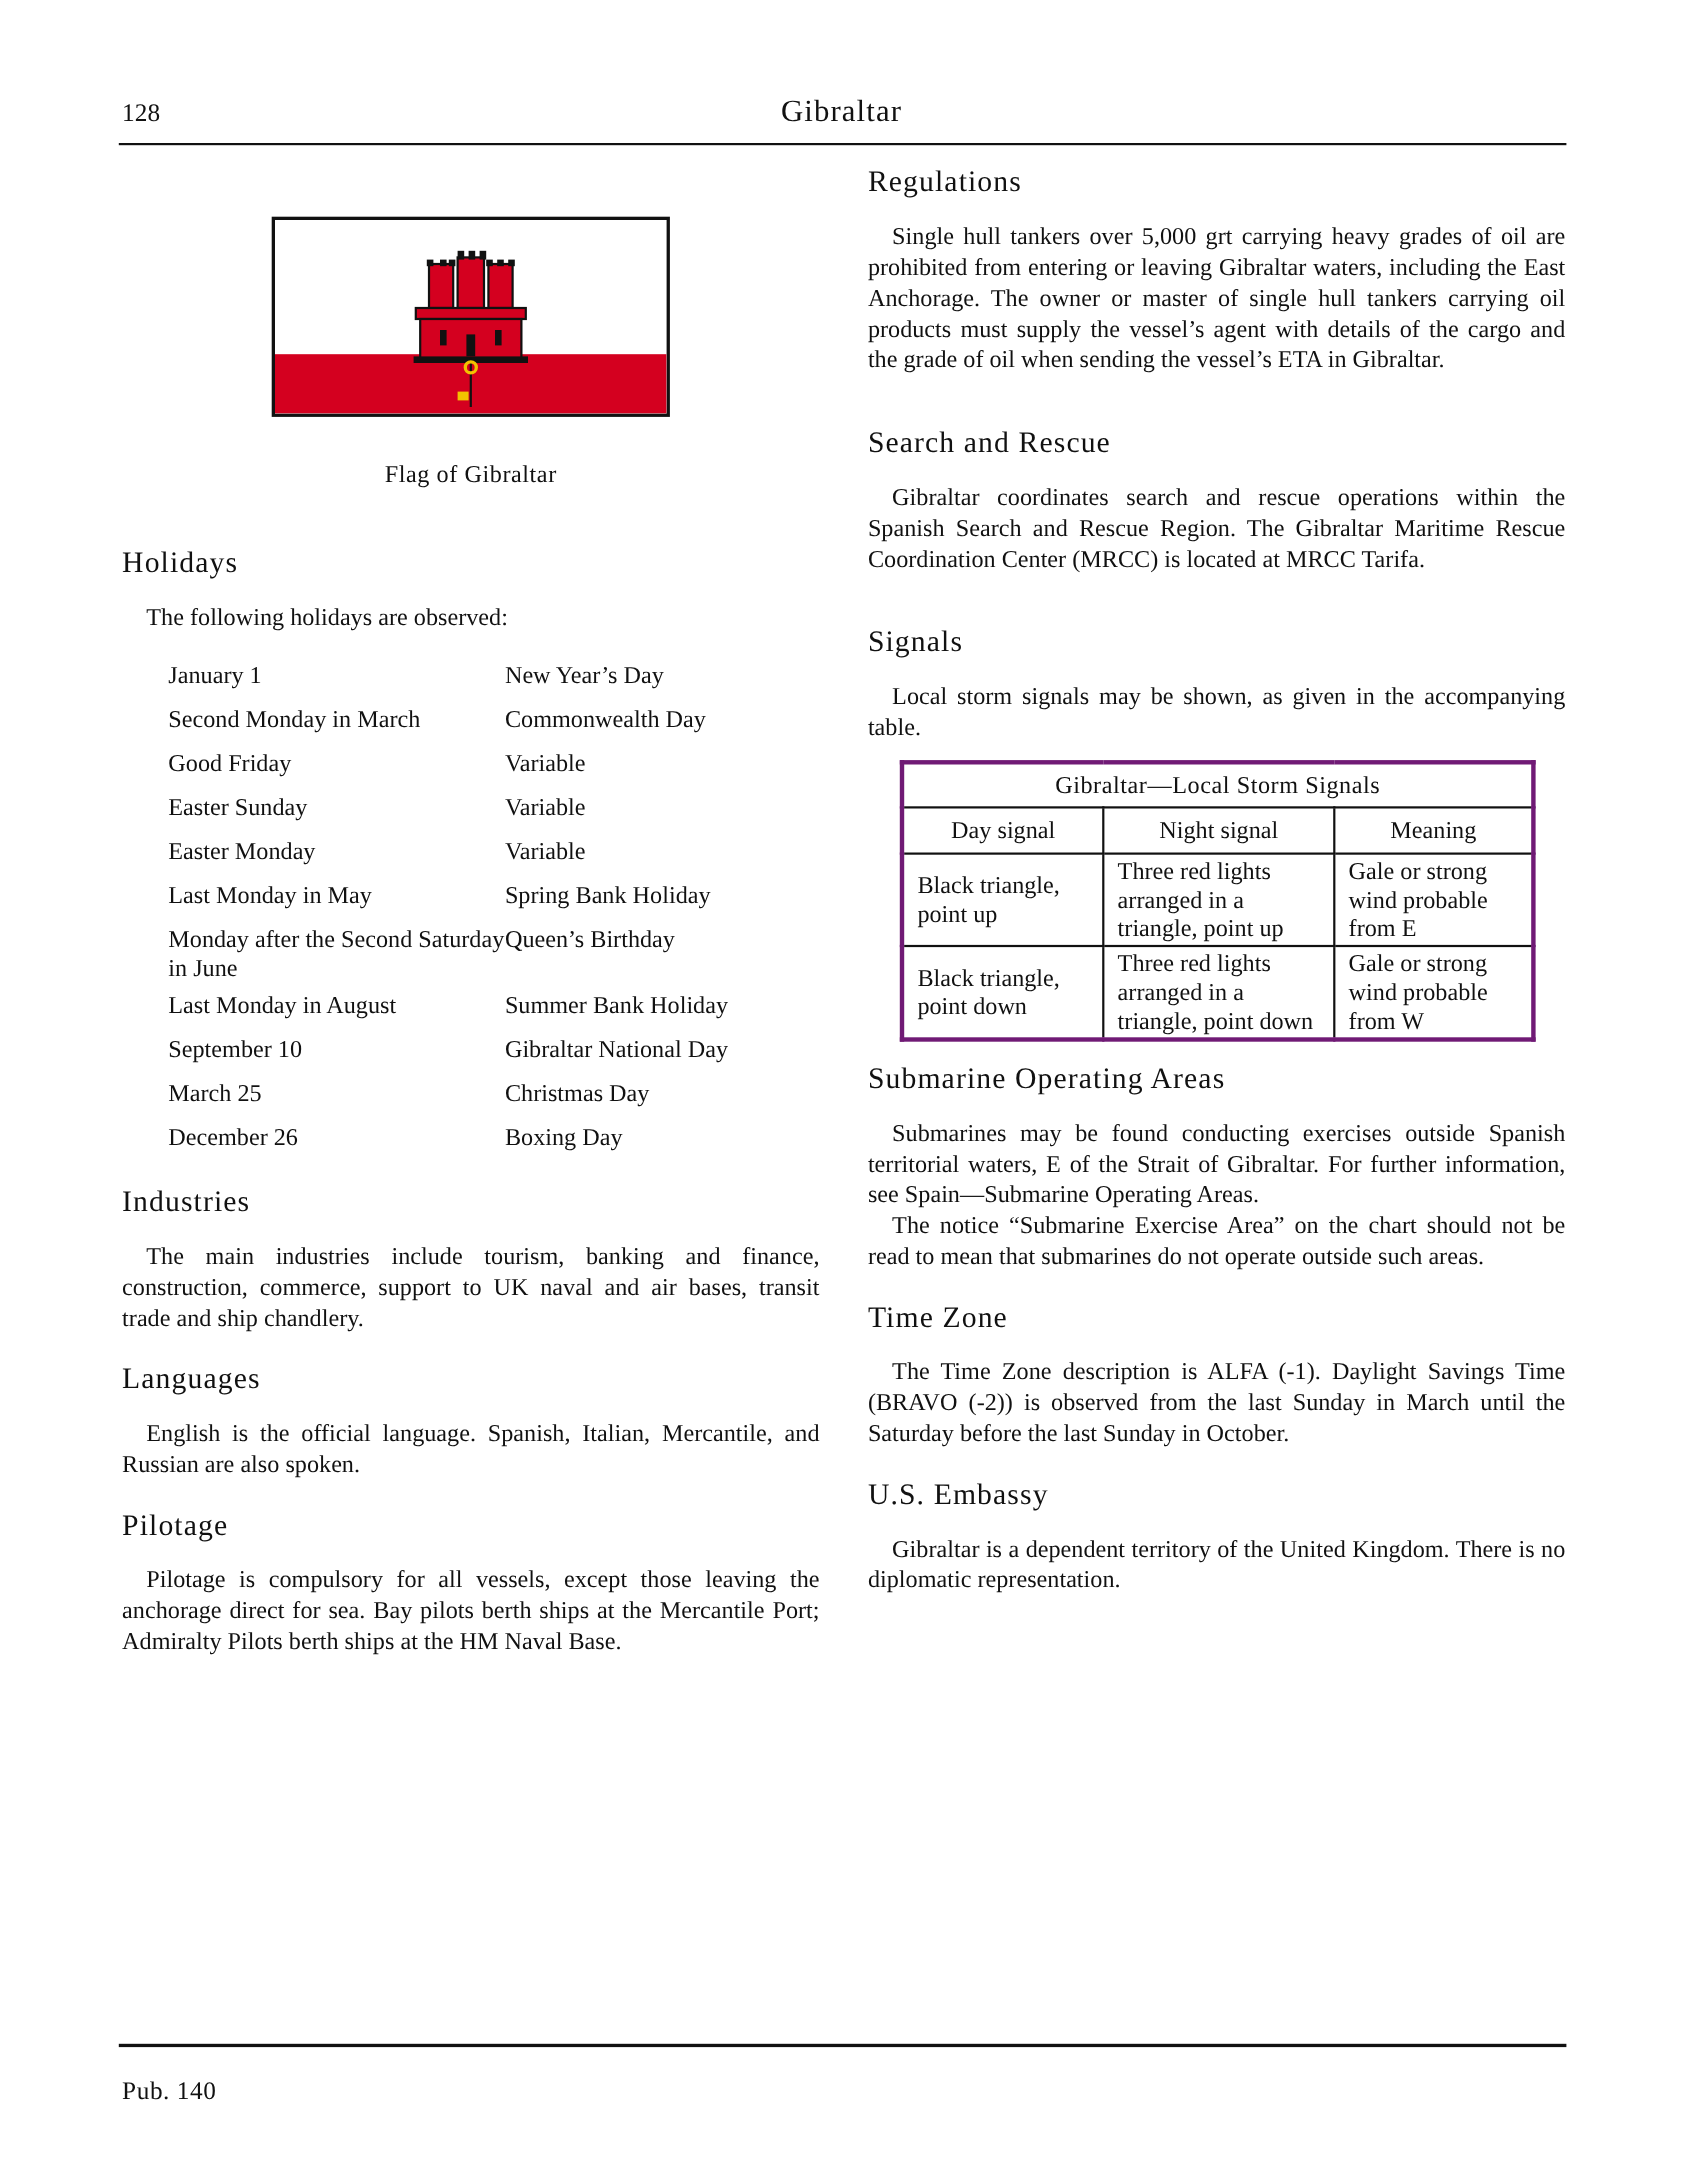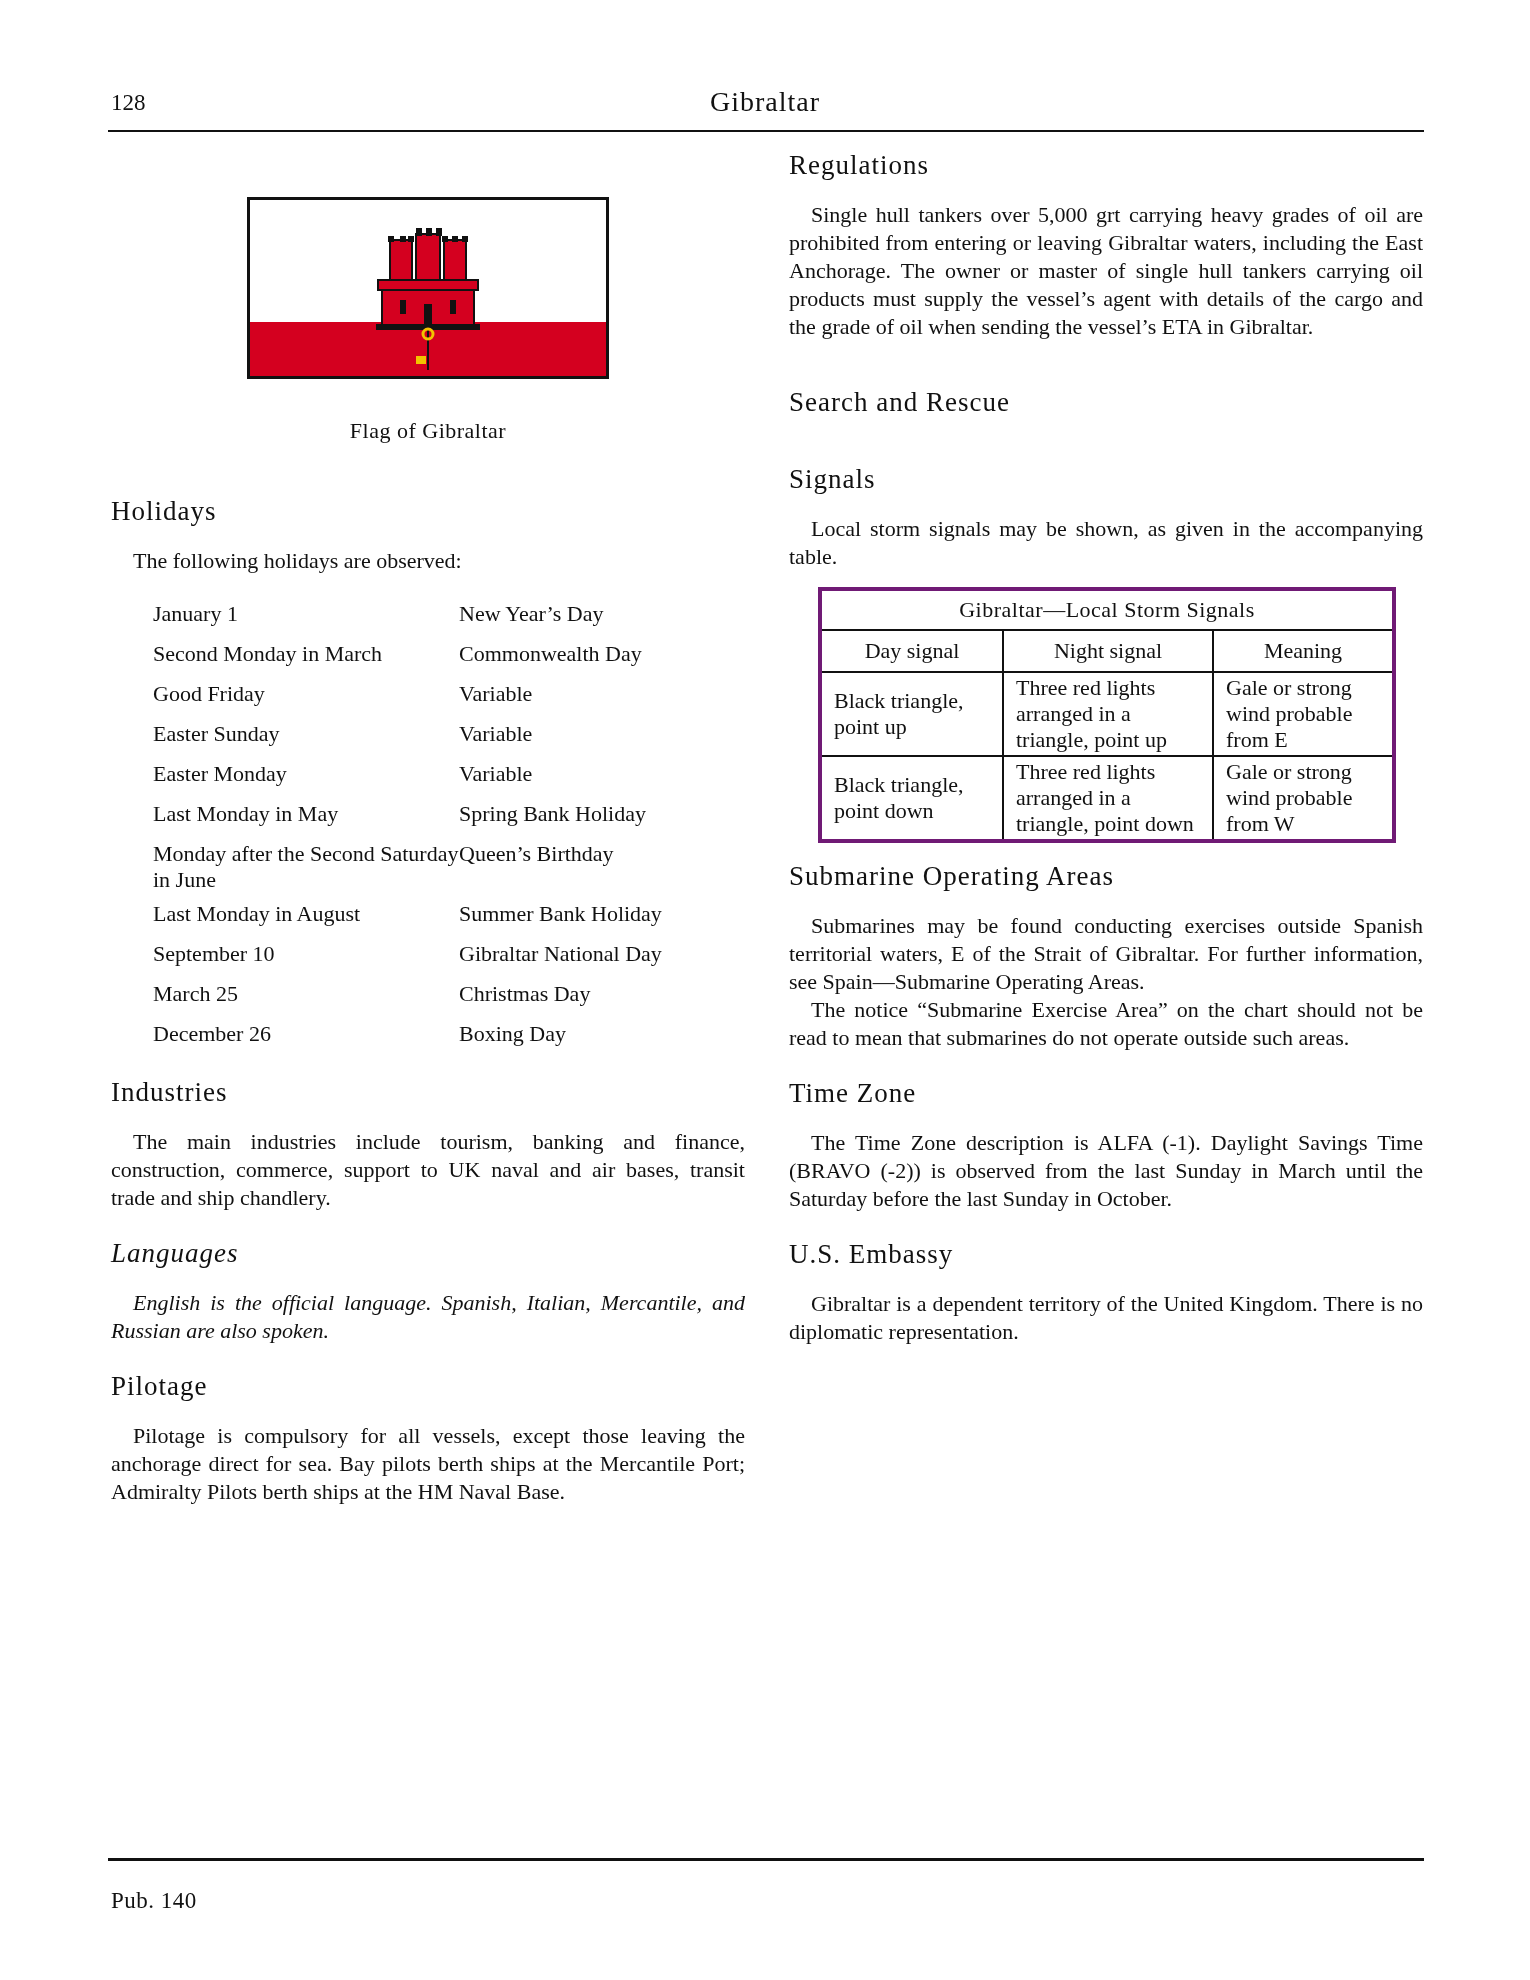--- a/index.html
+++ b/index.html
@@ -124,39 +124,40 @@
           </tr>
         </tbody>
     </table>
   </section>
 
   <section style="margin-top:16px;">
     <h2>Industries</h2>
     <p>The main industries include tourism, banking and finance, construction, commerce, support to UK naval and air bases, transit trade and ship chandlery.</p>
   </section>
 
-  <section style="margin-top:26px;font-style:italic;">
+  <section style="margin-top:26px;">
     <h2>Languages</h2>
     <p>English is the official language. Spanish, Italian, Mercantile, and Russian are also spoken.</p>
   </section>
 
   <section style="margin-top:26px;">
     <h2>Pilotage</h2>
     <p>Pilotage is compulsory for all vessels, except those leaving the anchorage direct for sea. Bay pilots berth ships at the Mercantile Port; Admiralty Pilots berth ships at the HM Naval Base.</p>
   </section>
 </div>
 
 <div class="col-right">
   <section>
     <h2>Regulations</h2>
     <p>Single hull tankers over 5,000 grt carrying heavy grades of oil are prohibited from entering or leaving Gibraltar waters, including the East Anchorage. The owner or master of single hull tankers carrying oil products must supply the vessel’s agent with details of the cargo and the grade of oil when sending the vessel’s ETA in Gibraltar.</p>
   </section>
 
   <section style="margin-top:46px;">
     <h2>Search and Rescue</h2>
+    <p>Gibraltar coordinates search and rescue operations within the Spanish Search and Rescue Region. The Gibraltar Maritime Rescue Coordination Center (MRCC) is located at MRCC Tarifa.</p>
   </section>
 
   <section style="margin-top:46px;">
     <h2>Signals</h2>
     <p style="margin-bottom:16px;">Local storm signals may be shown, as given in the accompanying table.</p>
     <table class="storm-table">
       <thead>
         <tr class="caption-row">
             <th colspan="3">Gibraltar—Local Storm Signals</th>
           </tr>

